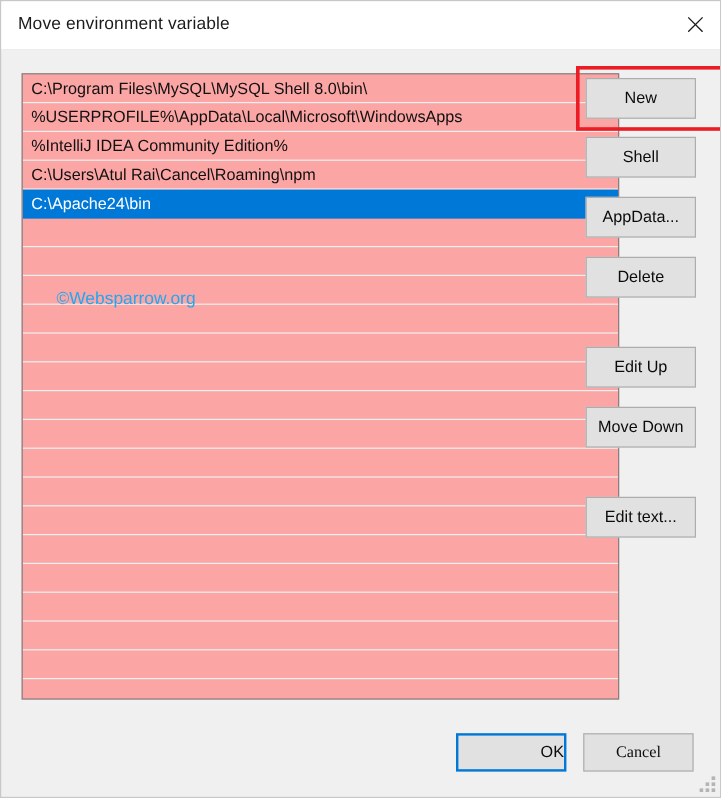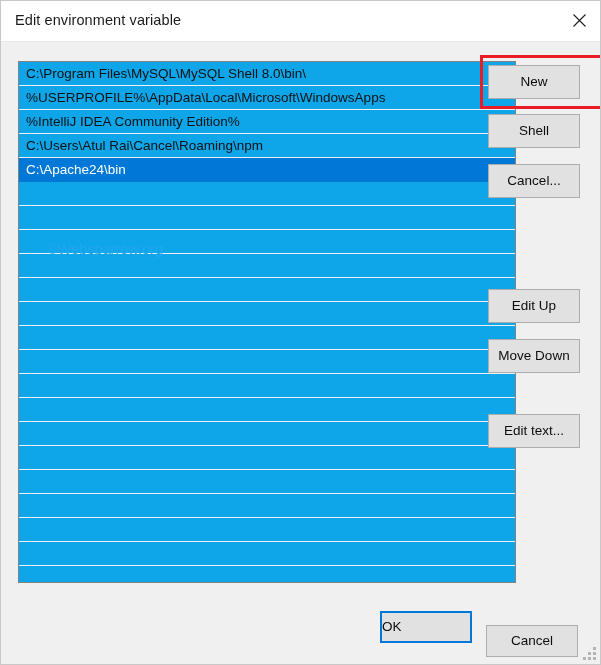--- a/index.html
+++ b/index.html
@@ -56,21 +56,21 @@
   }
   .close-button svg { display: block; }
 
   
   .listbox {
     position: absolute;
     left: 17px;
     top: 60px;
     width: 498px;
     height: 522px;
-    background: #0ea5e9;
+    background: #fca5a5;
     border: 1px solid #828282;
     box-sizing: border-box;
     overflow: hidden;
   }
   .list-row {
     position: relative;
     height: 24px;
     line-height: 24px;
     box-sizing: border-box;
     border-bottom: 1px solid #eef0f1;
@@ -144,44 +144,43 @@
     left: 379px;
     top: 610px;
     width: 92px;
     height: 32px;
     background: #e1e1e1;
     border: 2px solid #0078d7;
     box-sizing: border-box;
     font-family: "Liberation Sans", sans-serif;
     font-size: 13.5px;
     color: #0c0c0c;
-    text-align: left;
+    text-align: right;
     line-height: 28px;
     cursor: default;
     padding: 0;
     white-space: nowrap;
   }
   .btn-cancel {
     position: absolute;
     left: 485px;
     top: 610px;
     width: 92px;
     height: 32px;
     background: #e1e1e1;
     border: 1px solid #adadad;
     box-sizing: border-box;
-    font-family: Liberation Sans, sans-serif;
+    font-family: Liberation Serif, serif;
     font-size: 13.5px;
     color: #0c0c0c;
     text-align: center;
     line-height: 30px;
     cursor: default;
     padding: 0;
     white-space: nowrap;
-    margin-top: 14px;
   }
 
   
   .resize-grip {
     position: absolute;
     right: 4px;
     bottom: 4px;
     width: 13px;
     height: 13px;
   }
@@ -191,21 +190,21 @@
     height: 3px;
     background: #b4b4b4;
   }
 </style>
 </head>
 <body>
 
 <div class="dialog">
 
   <div class="titlebar">
-    <div class="title-text">Edit environment variable</div>
+    <div class="title-text">Move environment variable</div>
     <div class="close-button">
       <span>
         <svg width="13" height="13" viewBox="0 0 13 13">
           <line x1="0.5" y1="0.5" x2="12.5" y2="12.5" stroke="#1b1b1b" stroke-width="1.1"></line>
           <line x1="12.5" y1="0.5" x2="0.5" y2="12.5" stroke="#1b1b1b" stroke-width="1.1"></line>
         </svg>
       </span>
     </div>
   </div>
 
@@ -230,21 +229,22 @@
       <div class="list-row empty">&nbsp;</div>
       <div class="list-row empty">&nbsp;</div>
       <div class="list-row empty">&nbsp;</div>
       <div class="list-row empty">&nbsp;</div>
     </div>
 
   <div class="watermark">©Websparrow.org</div>
 
   <button class="btn btn-new">New</button>
   <button class="btn btn-edit">Shell</button>
-  <button class="btn btn-browse">Cancel...</button>
+  <button class="btn btn-browse">AppData...</button>
+  <button class="btn btn-delete">Delete</button>
   <button class="btn btn-moveup">Edit Up</button>
   <button class="btn btn-movedown">Move Down</button>
   <button class="btn btn-edittext">Edit text...</button>
 
   <div class="annotation-box"></div>
 
   <button class="btn-ok">OK</button>
   <button class="btn-cancel">Cancel</button>
 
   <div class="resize-grip" id="resize-grip">

